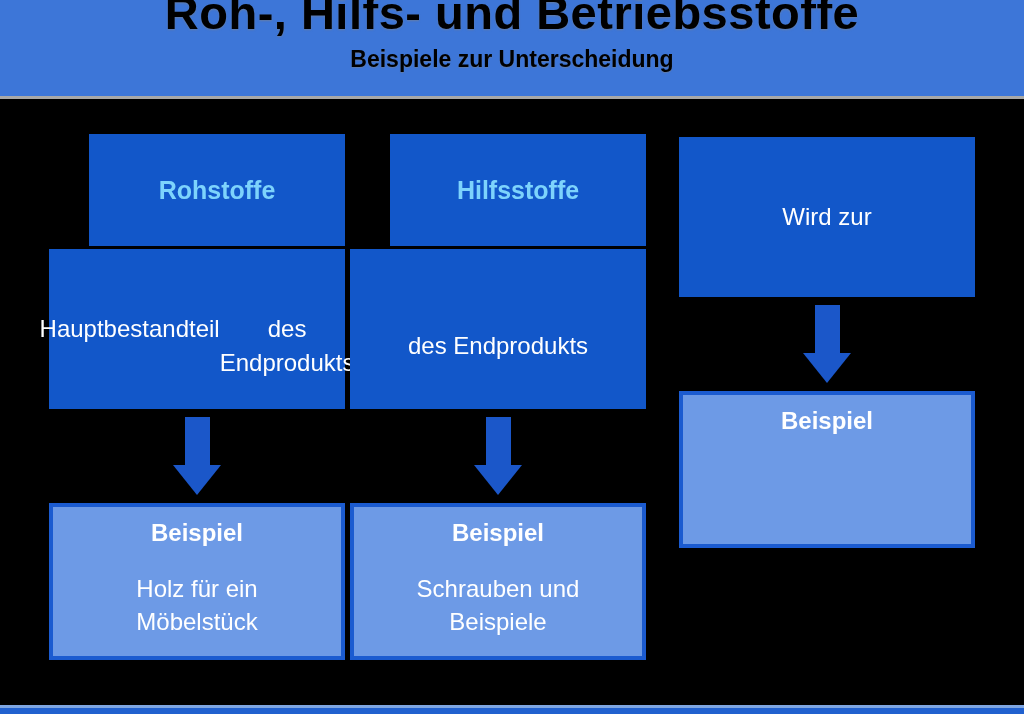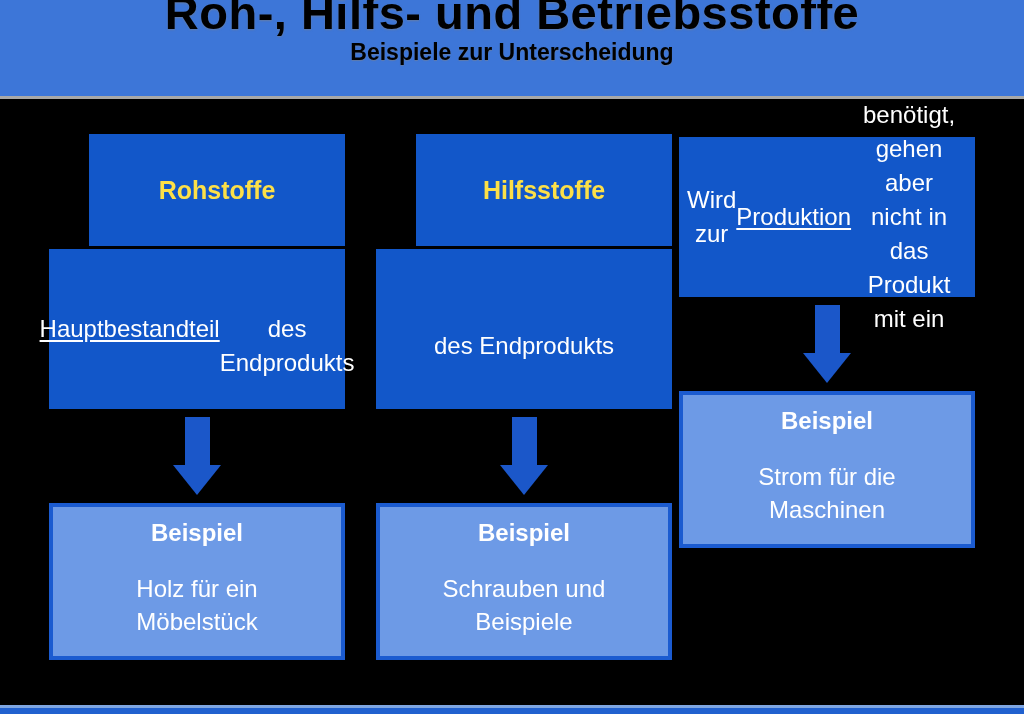--- a/index.html
+++ b/index.html
@@ -30,48 +30,48 @@
   .banner h1 {
     margin: 0;
     margin-top: -11px;
     font-size: 47px;
     line-height: 1;
     font-weight: bold;
     letter-spacing: 0.5px;
     text-shadow: 0 1px 2px rgba(130,130,130,0.55);
   }
   .banner .subtitle {
-    margin-top: 4px;
+    margin-top: 11px;
     font-size: 23px;
     line-height: 1.1;
     font-weight: bold;
     text-shadow: 0 1px 1px rgba(130,130,130,0.5);
   }
   .banner-divider {
     position: absolute;
     left: 0; top: 96px;
     width: 1024px;
     height: 3px;
     background: #a8a8a8;
   }
 
   
   .column {
     position: absolute;
     top: 134px;
     width: 296px;
   }
   .col-0 { left: 49px; }
-  .col-1 { left: 376px; }
+  .col-1 { left: 350px; }
   .col-2 { left: 679px; }
 
   .cat-header {
     height: 112px;
     background: #1257c9;
-    color: #fde047;
+    color: #7dd3fc;
     display: flex;
     align-items: center;
     justify-content: center;
     font-size: 25px;
     font-weight: bold;
     text-align: center;
     margin-left: 40px;
   }
   .cat-desc {
     margin-top: 3px;
@@ -81,21 +81,21 @@
     display: flex;
     align-items: center;
     justify-content: center;
     text-align: center;
     font-size: 24px;
     line-height: 34px;
     padding: 0 8px;
     box-sizing: border-box;
     white-space: pre-line;
   }
-  .cat-desc .ul { text-decoration: underline; text-underline-offset: 3px; }
+  .cat-desc .ul { text-underline-offset: 3px; }
 
   .arrow-zone {
     height: 94px;
     display: flex;
     align-items: center;
     justify-content: center;
   }
   .down-arrow {
     display: flex;
     flex-direction: column;
@@ -193,33 +193,29 @@
       </div>
     </div>
     <div class="example-box">
       <div class="example-label">Beispiel</div>
       <div class="example-text">Schrauben und
 Beispiele</div>
     </div>
   </div>
 
   <div class="column col-2">
-    <div class="cat-desc"><span>Wird zur </span><span class="ul">Produktion</span><span> benötigt, gehen aber
-nicht in das Produkt
-mit ein</span></div>
+    <div class="cat-desc"><span>Wird zur </span></div>
     <div class="arrow-zone">
       <div class="down-arrow">
         <div class="shaft"></div>
         <div class="head"></div>
       </div>
     </div>
     <div class="example-box">
       <div class="example-label">Beispiel</div>
-      <div class="example-text">Strom für die
-Maschinen</div>
     </div>
   </div>
 
   <div class="bottom-band">
     <div class="edge"></div>
     <div class="fill"></div>
   </div>
 
 </div>
 

